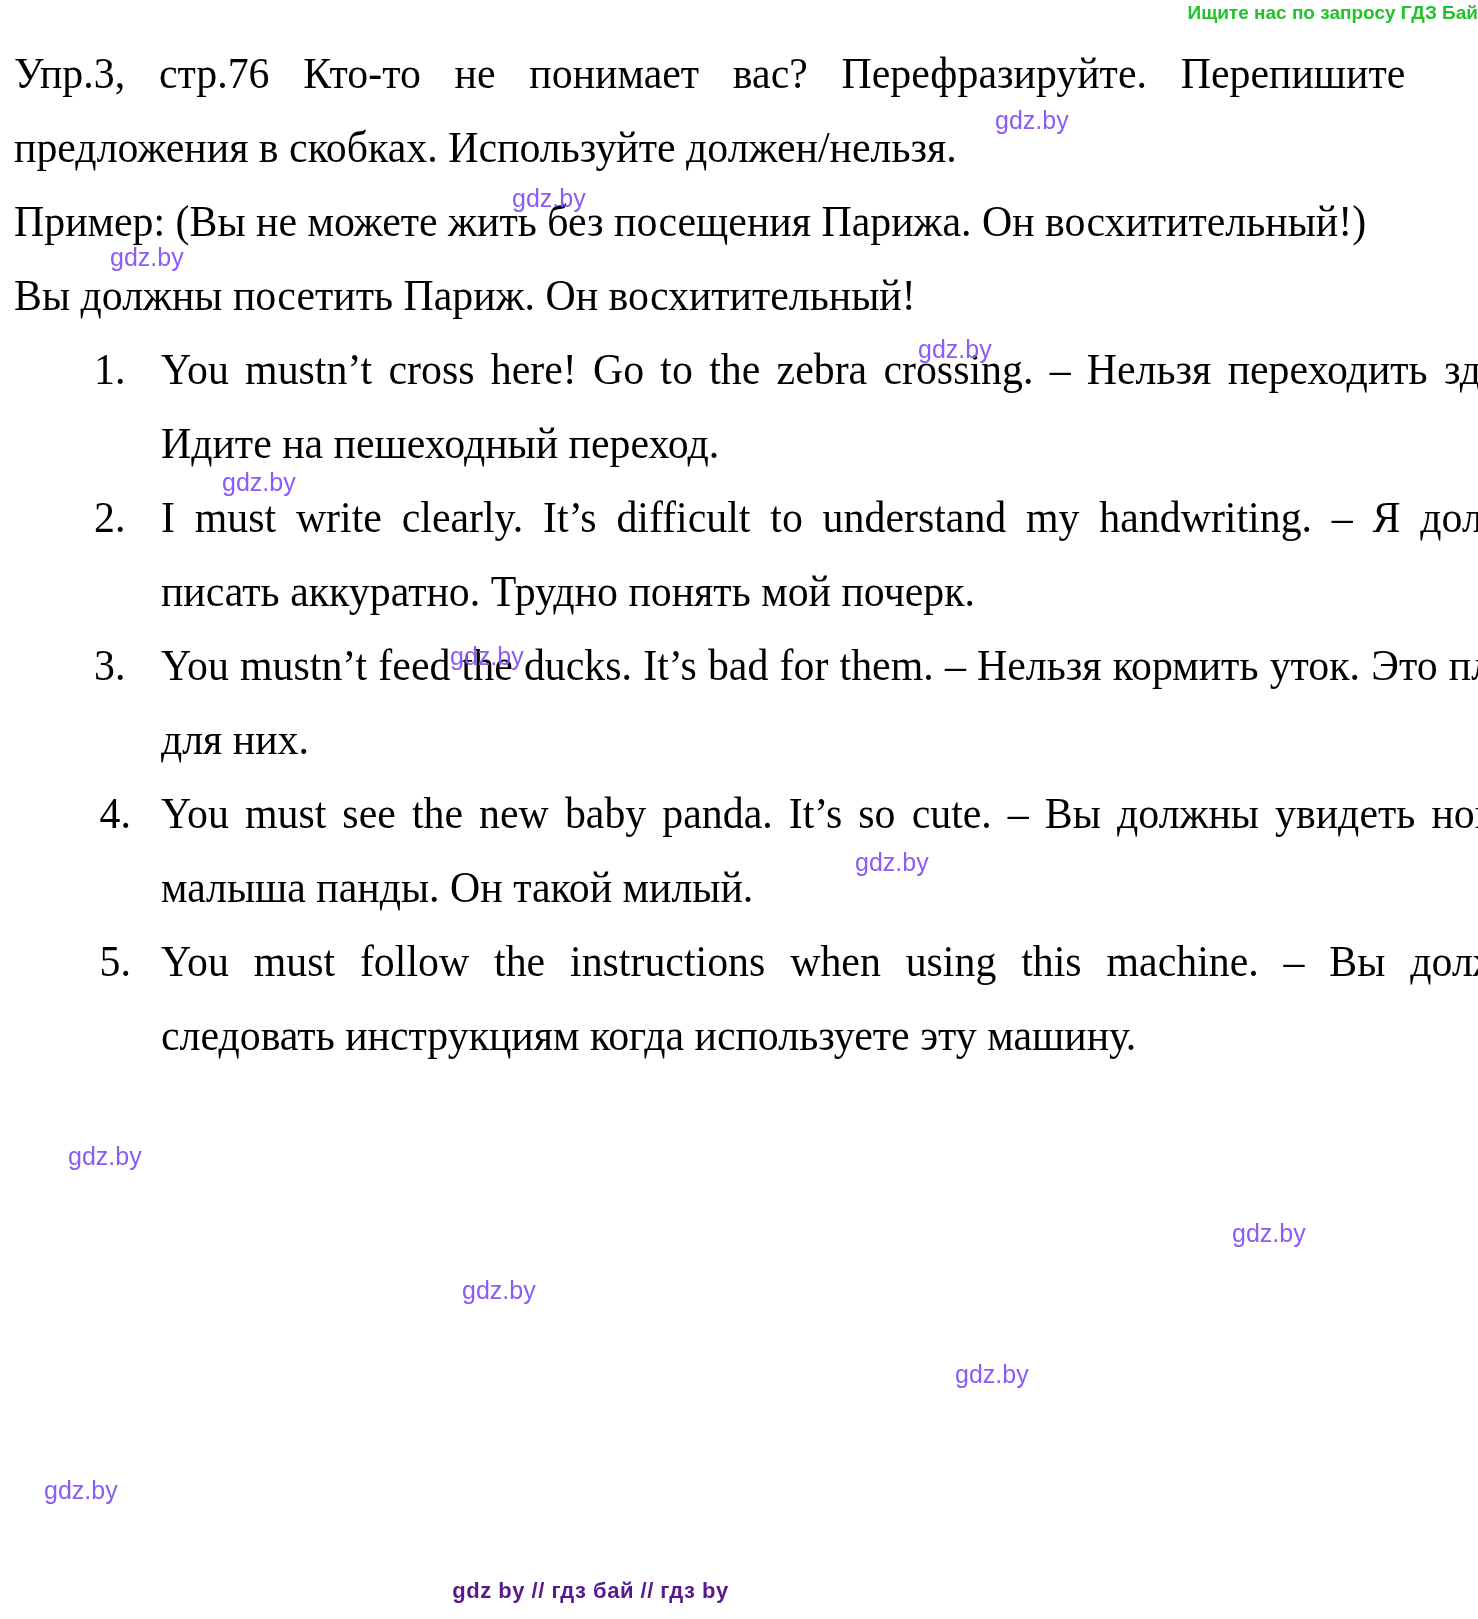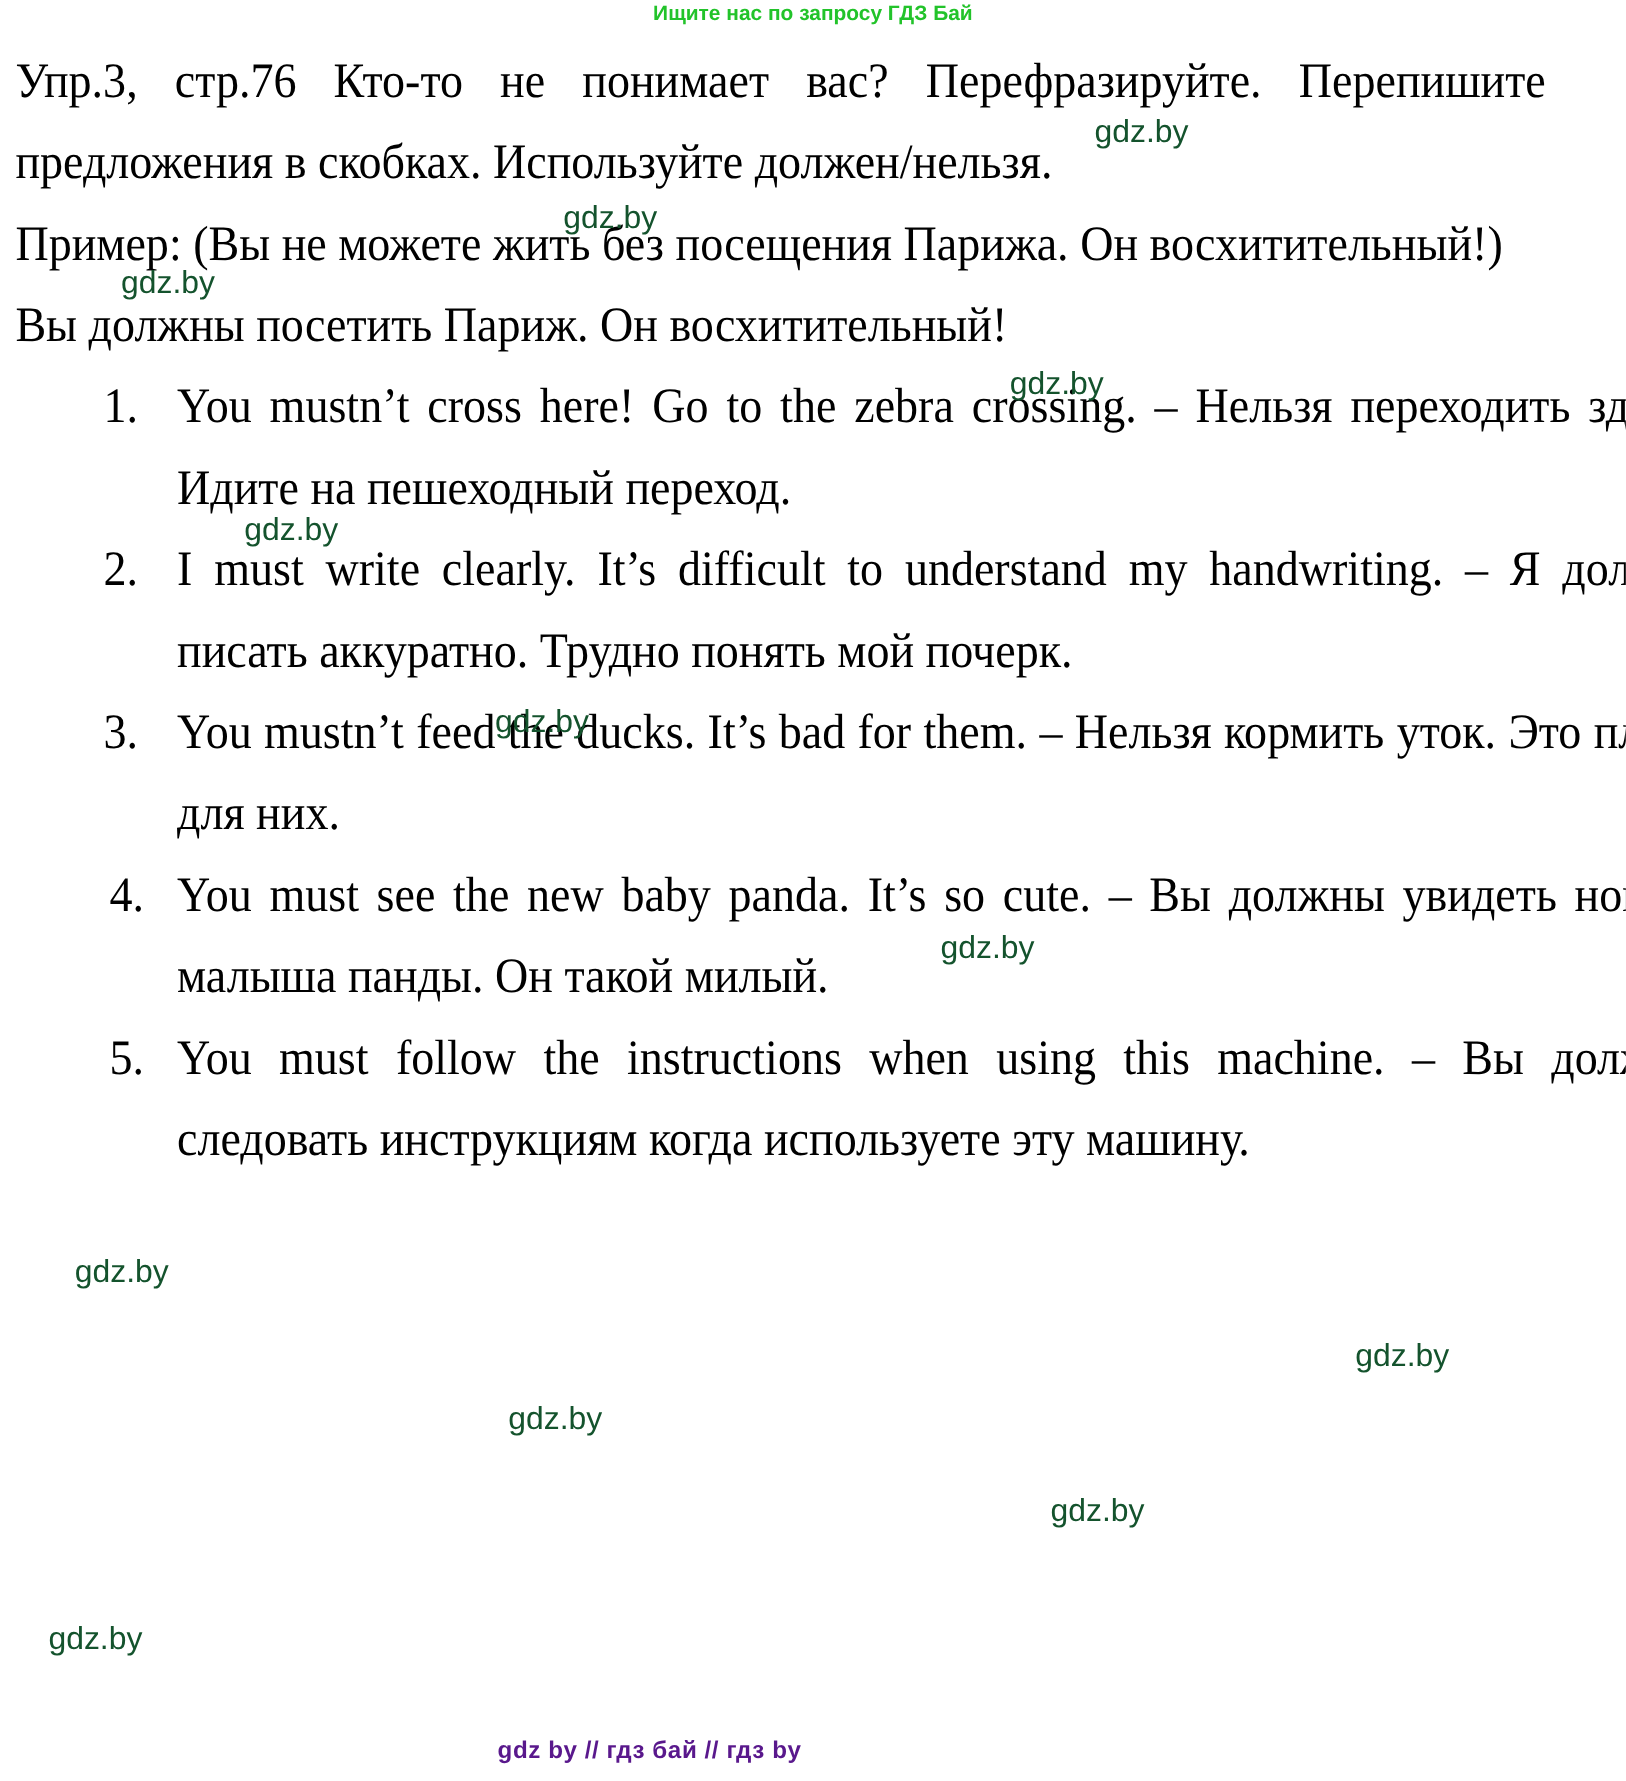--- a/index.html
+++ b/index.html
@@ -15,21 +15,21 @@
     font-family: "Liberation Serif", "DejaVu Serif", serif;
     color: #000000;
   }
 
   
   .promo-banner {
     position: absolute;
     top: 0px;
     left: 0;
     width: 1478px;
-    text-align: center;
+    text-align: right;
     font-family: "Liberation Sans", "DejaVu Sans", sans-serif;
     font-size: 19px;
     font-weight: 700;
     color: #22c32a;
     letter-spacing: 0px;
     line-height: 26px;
   }
 
   
   .doc {
@@ -77,23 +77,23 @@
     width: 60px;
     text-align: left;
   }
   .item-5 .num { left: 92px; }
   .item-4 .num { left: 92px; }
 
   
   .wm {
     position: absolute;
     font-family: "Liberation Sans", "DejaVu Sans", sans-serif;
-    font-size: 29px;
+    font-size: 25px;
     font-weight: 400;
-    color: #14532d;
+    color: #8b5cf6;
     white-space: nowrap;
     line-height: 25px;
   }
 
   
   .footer {
     position: absolute;
     left: 0;
     top: 1578px;
     width: 1181px;

